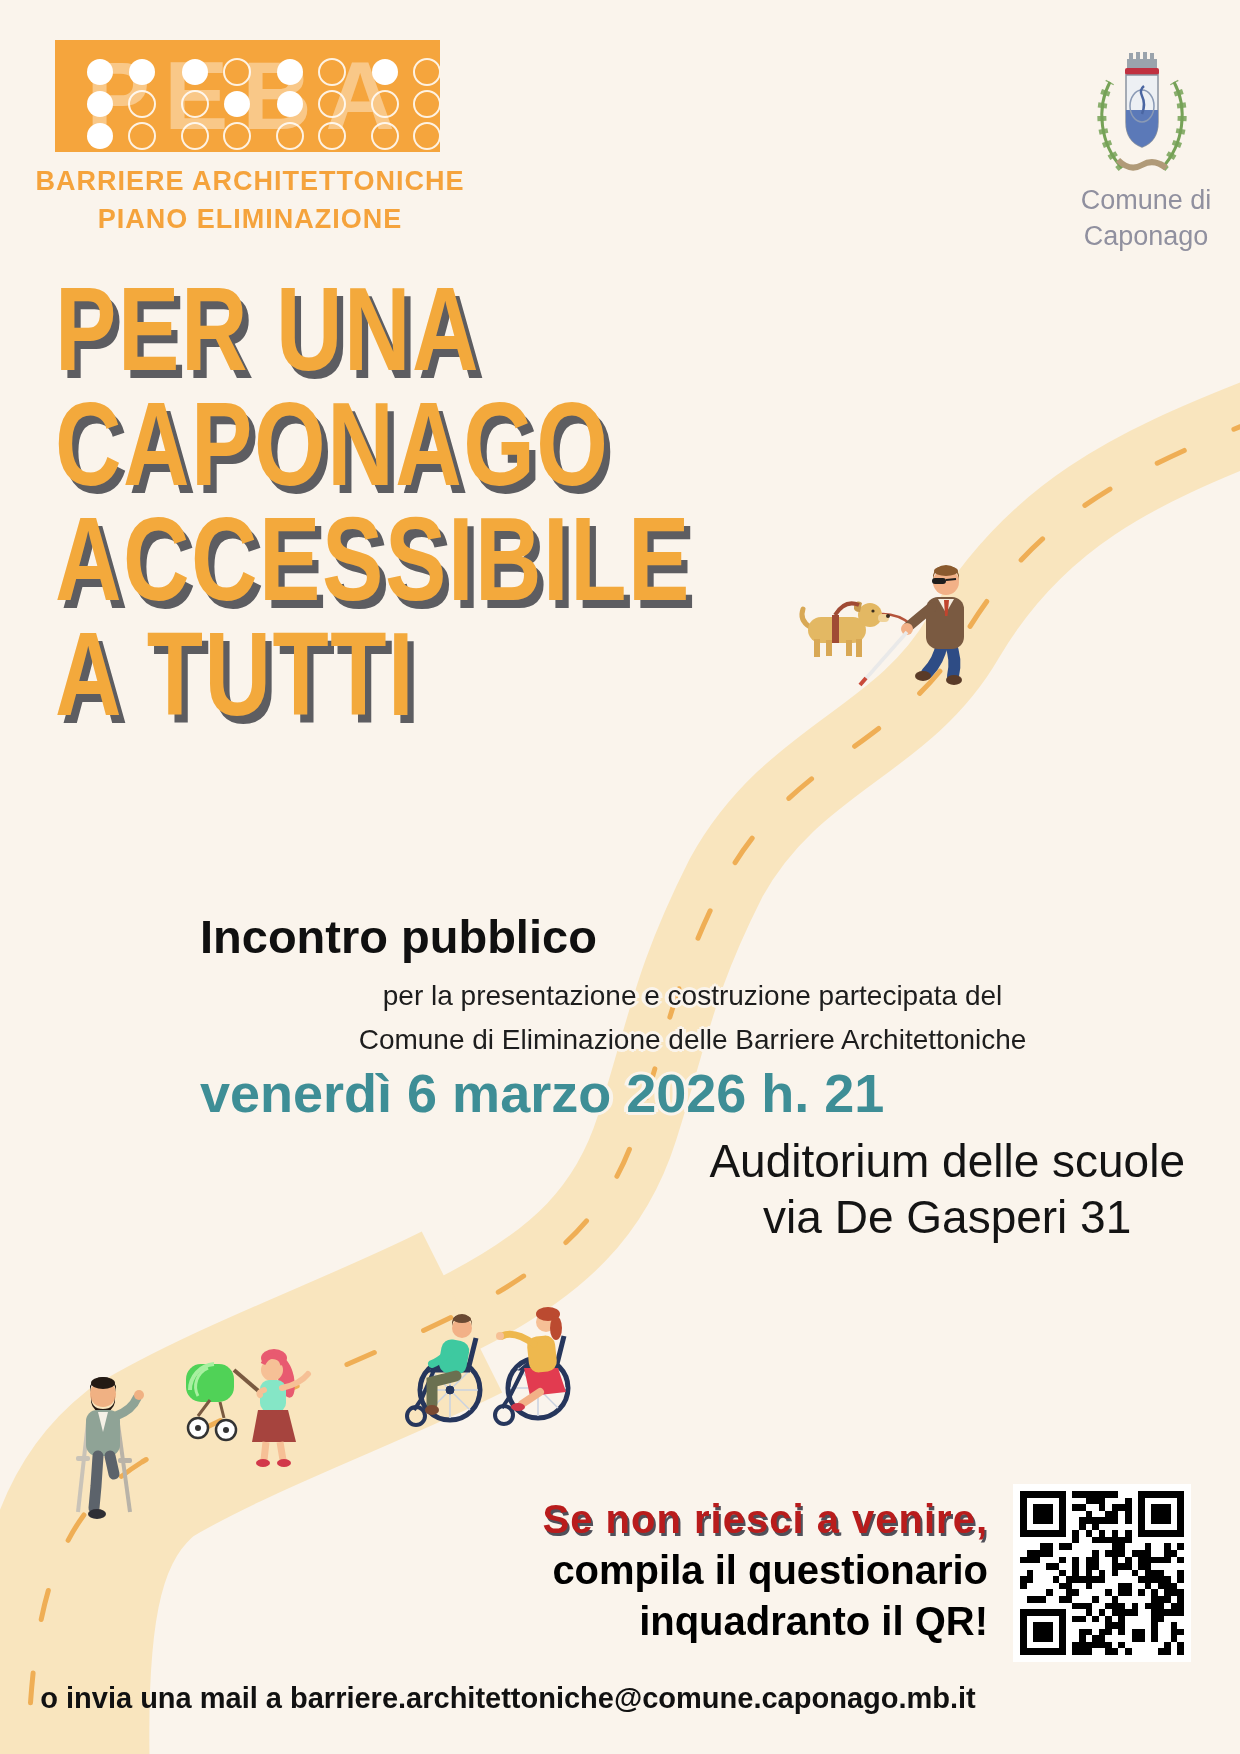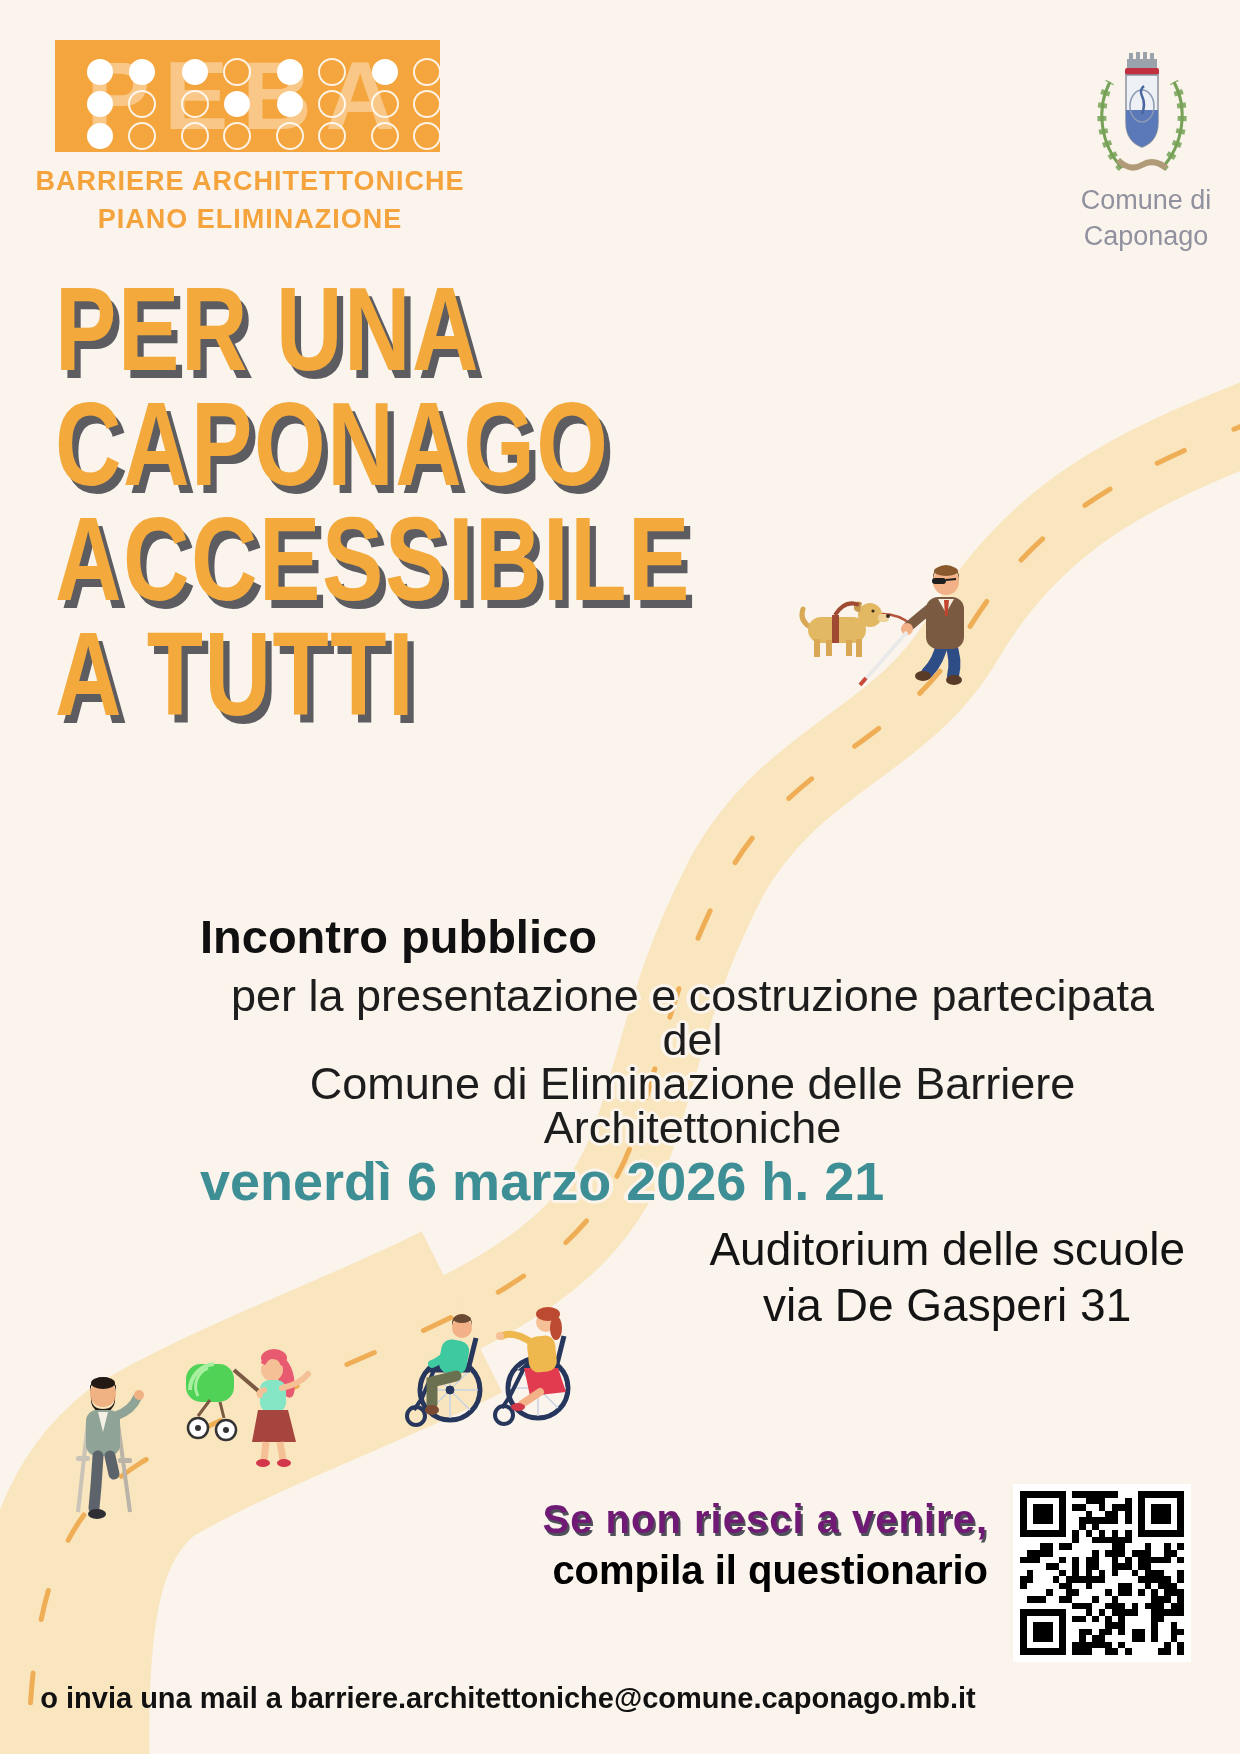--- a/index.html
+++ b/index.html
@@ -46,29 +46,29 @@
 
   .halo{
     text-shadow:-2px -2px 0 #FAF4EC, 2px -2px 0 #FAF4EC, -2px 2px 0 #FAF4EC, 2px 2px 0 #FAF4EC,
                  0 -3px 0 #FAF4EC, 0 3px 0 #FAF4EC, -3px 0 0 #FAF4EC, 3px 0 0 #FAF4EC,
                  -4px 0 0 #FAF4EC, 4px 0 0 #FAF4EC;
   }
 
   
   .event{position:absolute; left:200px; top:906px; width:985px;}
   .event-title{font-weight:700; font-size:47px; line-height:62px; color:#101010;}
-  .event-desc{text-align:center; font-size:45px; line-height:44px; color:#1D1D1D; margin-top:6px;}
+  .event-desc{text-align:center; font-size:28px; line-height:44px; color:#1D1D1D; margin-top:6px;}
   .event-date{text-align:left; font-weight:700; font-size:54px; line-height:62px; color:#3E8E96; }
   .event-venue-wrap{text-align:right; margin-top:9px;}
   .event-venue-inner{display:inline-block; text-align:center; font-size:46px; line-height:56px; color:#141414;}
 
   
   .cta{position:absolute; right:252px; top:1494px; text-align:right; white-space:nowrap;}
   .cta div{font-weight:700; font-size:40px; line-height:51px;}
-  .cta-highlight{color:#701a75; text-shadow:2px 3px 0 #50505A; letter-spacing:1px;}
+  .cta-highlight{color:#b91c1c; text-shadow:2px 3px 0 #50505A; letter-spacing:1px;}
   .cta-rest{color:#000000;}
 
   
   .qr-box{position:absolute; left:1013px; top:1484px; width:178px; height:178px; background:#ffffff;}
   .qr-box svg{position:absolute; left:7px; top:7px;}
 
   
   .footer{
     position:absolute; left:0; top:1682px; width:1016px; text-align:center;
     font-weight:700; font-size:29px; color:#111;
@@ -281,20 +281,21 @@
     <rect x="38" y="42" width="34" height="46" rx="11" fill="#8FA396"></rect>
     <path d="M50 44 L60 44 L55 64 Z" fill="#F5F0E6"></path>
     <path d="M50 88 L48 118 L46 140" fill="none" stroke="#5C636B" stroke-width="11" stroke-linecap="round"></path>
     <ellipse cx="49" cy="146" rx="9" ry="5" fill="#2E2E34"></ellipse>
     <path d="M62 88 L66 106" fill="none" stroke="#5C636B" stroke-width="11" stroke-linecap="round"></path>
   </svg>
 
   <div class="cta">
     <div class="cta-highlight">Se non riesci a venire,</div>
     <div class="cta-rest">compila il questionario</div>
+    <div class="cta-rest">inquadranto il QR!</div>
   </div>
 
   <div class="qr-box">
     <svg id="qr-svg" width="164" height="164" viewBox="0 0 164 164" shape-rendering="crispEdges" aria-hidden="true">
         <rect x="52.48" y="0" width="6.56" height="6.56" fill="#000"></rect>
         <rect x="59.04" y="0" width="6.56" height="6.56" fill="#000"></rect>
         <rect x="65.6" y="0" width="6.56" height="6.56" fill="#000"></rect>
         <rect x="72.16" y="0" width="6.56" height="6.56" fill="#000"></rect>
         <rect x="78.72" y="0" width="6.56" height="6.56" fill="#000"></rect>
         <rect x="85.28" y="0" width="6.56" height="6.56" fill="#000"></rect>

